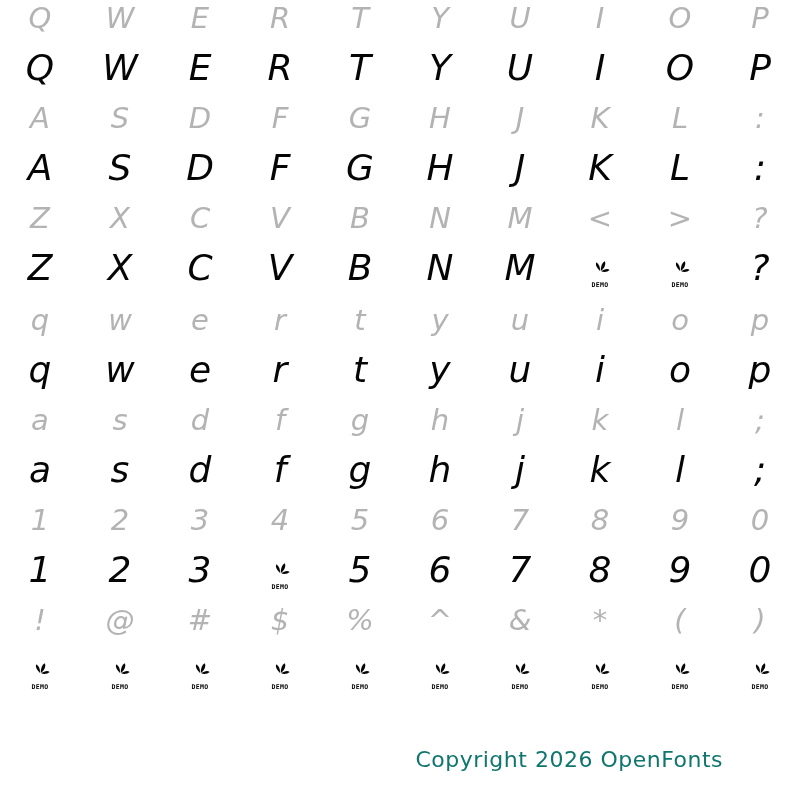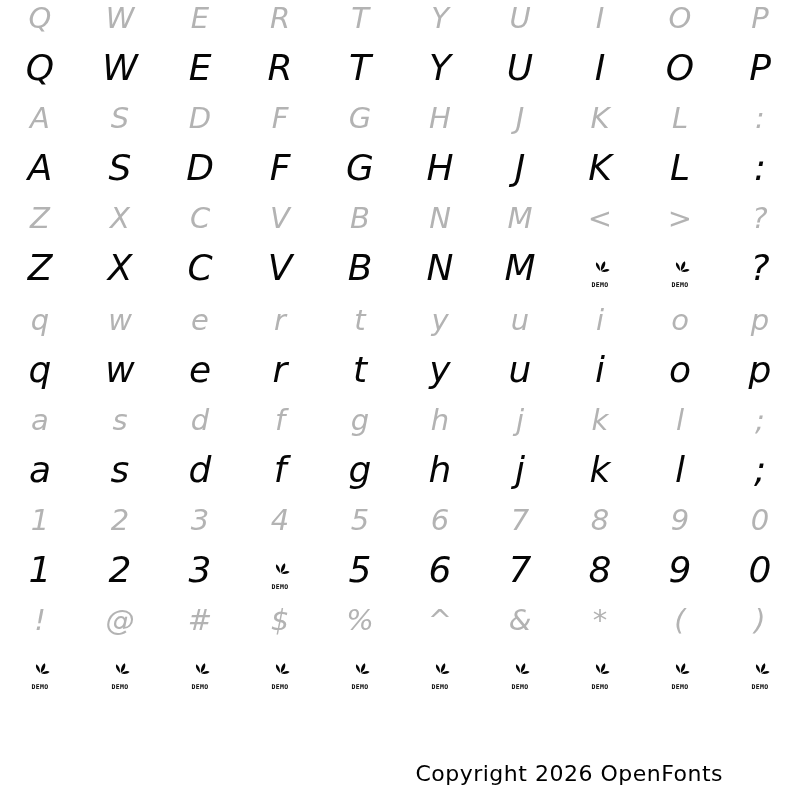--- a/index.html
+++ b/index.html
@@ -57,24 +57,24 @@
     font-weight: bold;
     font-size: 6.5px;
     line-height: 7px;
     letter-spacing: 0.3px;
     margin-top: 10px;
     color: #050505;
   }
   .copyright {
     position: absolute;
     right: 77px;
-    bottom: 14px;
+    bottom: 28px;
     font-size: 22px;
     font-style: normal;
-    color: #000000;
+    color: #0f766e;
     letter-spacing: 0.5px;
   }
 </style>
 </head>
 <body>
 
 <div class="stage">
   <div class="char-grid">
       <div class="char-row muted">
         <span class="char-cell">Q</span>

